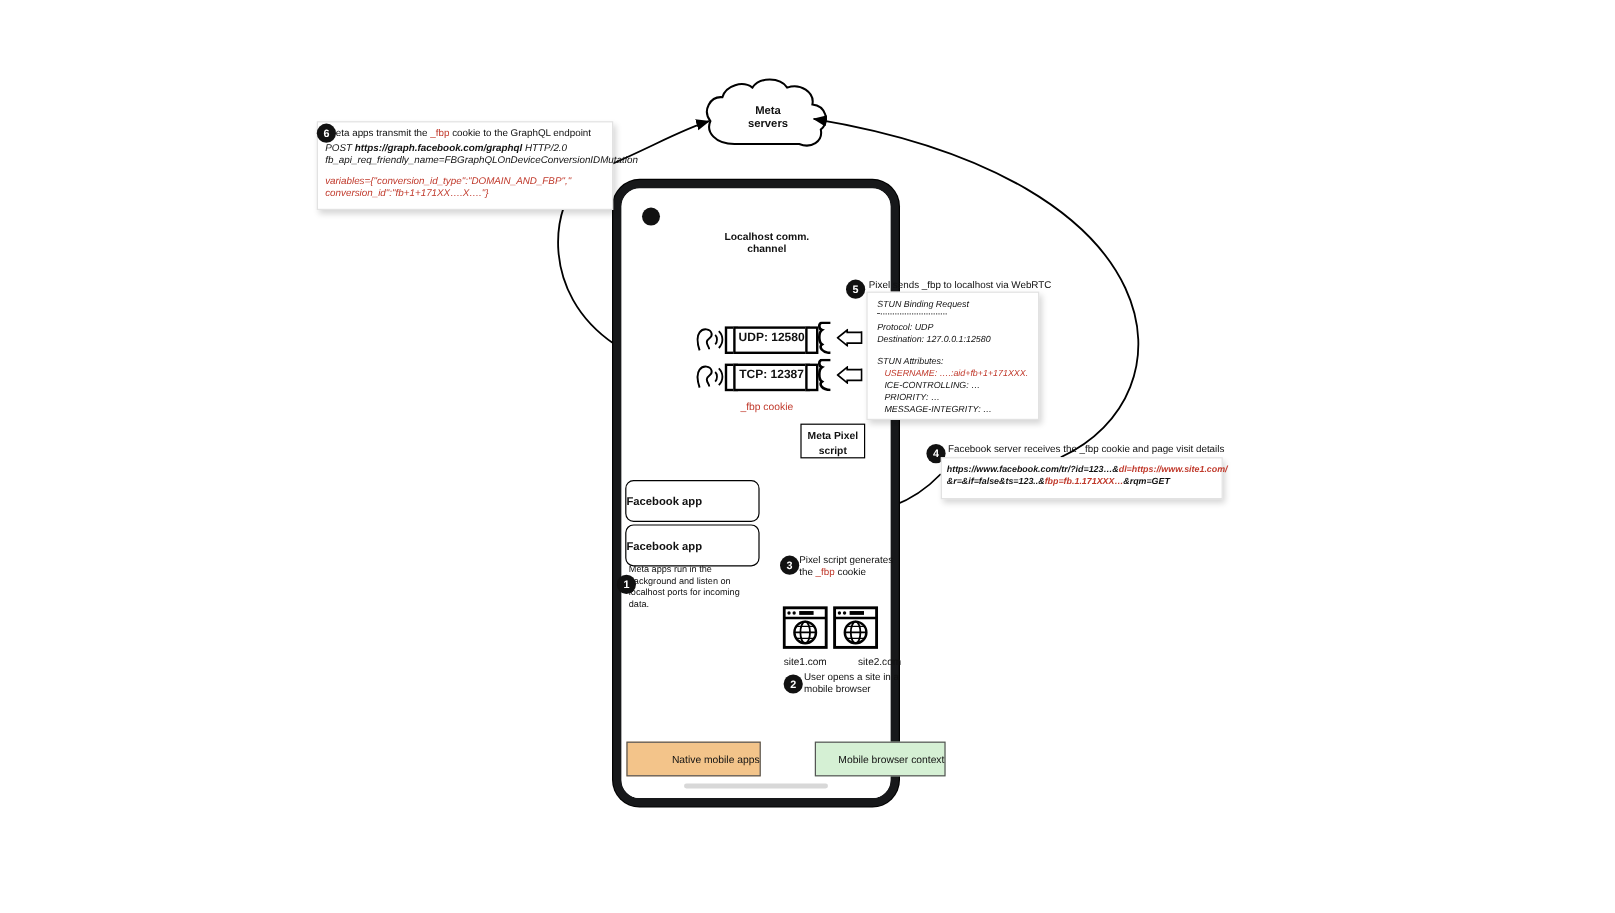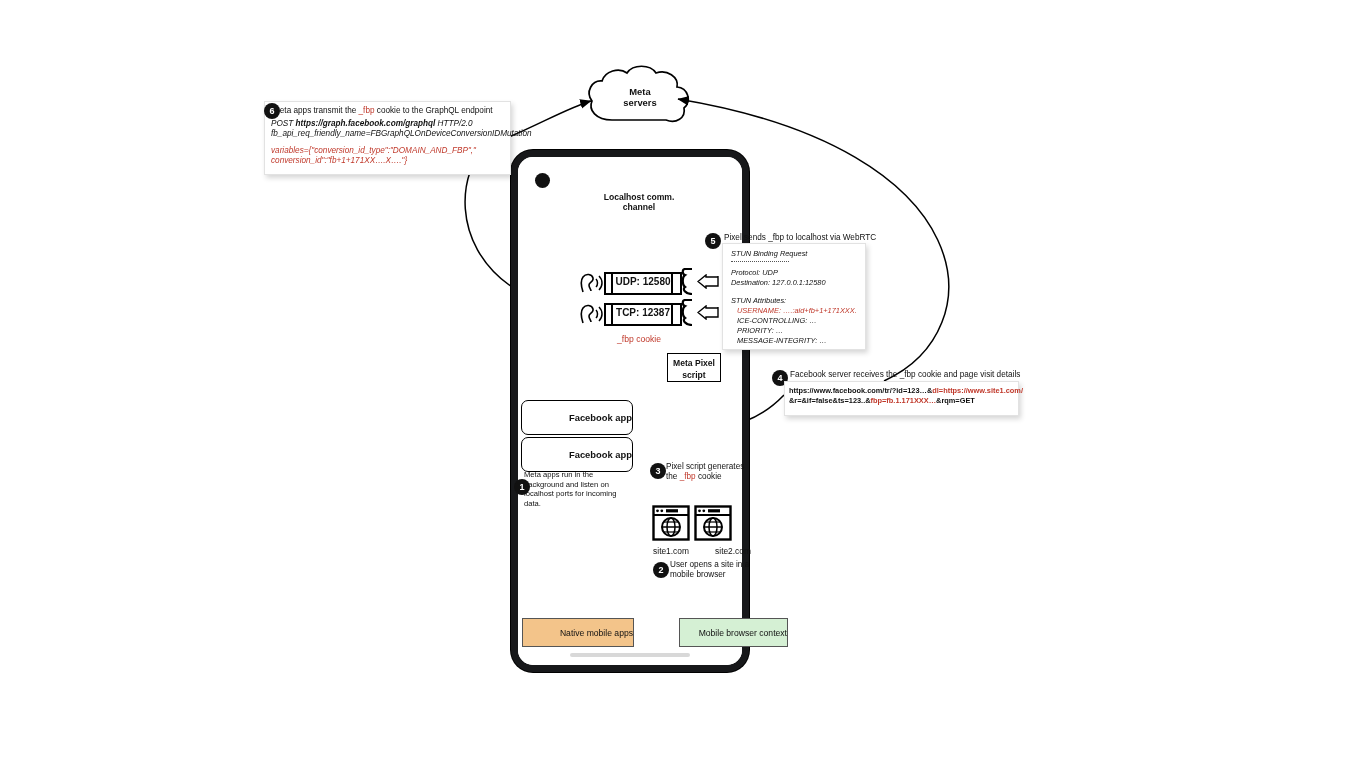--- a/index.html
+++ b/index.html
@@ -41,30 +41,30 @@
 
   
   #c5{left:722px;top:243px;width:142px;height:105px;}
   #c5 .ln{position:absolute;left:8px;font-size:7.4px;font-style:italic;white-space:nowrap;}
   #t5{position:absolute;left:724px;top:233px;font-size:8.2px;white-space:nowrap;}
   #b5{left:705px;top:233px;}
   #hr5{position:absolute;left:8px;top:17px;width:58px;border-top:1px dotted #555;}
 
   
   #c4{left:784px;top:381px;width:233px;height:33px;}
-  #c4 .ln{position:absolute;left:4px;font-size:7.4px;font-weight:bold;white-space:nowrap;}
+  #c4 .ln{position:absolute;left:4px;font-size:7.4px;font-style:italic;font-weight:bold;white-space:nowrap;}
   #t4{position:absolute;left:790px;top:370px;font-size:8.2px;white-space:nowrap;}
   #b4{left:772px;top:370px;}
 
   
   .portbox{position:absolute;border:2.5px solid #000;background:#fff;font-size:10px;font-weight:bold;
            text-align:center;}
   .plug{position:absolute;border:2.5px solid #000;background:#fff;}
   .appbox{position:absolute;border:1.6px solid #000;border-radius:7px;background:#fff;
-          font-size:9.4px;font-weight:bold;text-align:center;display:flex;align-items:center;justify-content:flex-end;}
+          font-size:9.4px;font-weight:bold;text-align:center;display:flex;align-items:center;justify-content:flex-start;}
   .legendbox{position:absolute;border:1.3px solid #555;font-size:8.6px;text-align:center;
              display:flex;align-items:center;justify-content:flex-end;}
   #pixelbox{position:absolute;left:667px;top:353px;width:54px;height:29px;border:1.6px solid #000;background:#fff;
             font-size:8.6px;font-weight:bold;text-align:center;line-height:12px;padding-top:3px;box-sizing:border-box;}
   #lcc{position:absolute;left:578px;top:192px;width:122px;text-align:center;font-size:8.6px;font-weight:bold;line-height:10px;}
   #fbpcookie{position:absolute;left:584px;top:334px;width:110px;text-align:center;font-size:8.6px;font-weight:normal;color:#c0392b;}
 
   .sitelabel{position:absolute;font-size:8.4px;text-align:center;width:50px;}
   #t1{position:absolute;left:524px;top:470px;width:110px;font-size:7.6px;line-height:9.5px;}
   #b1{left:514px;top:479px;}

